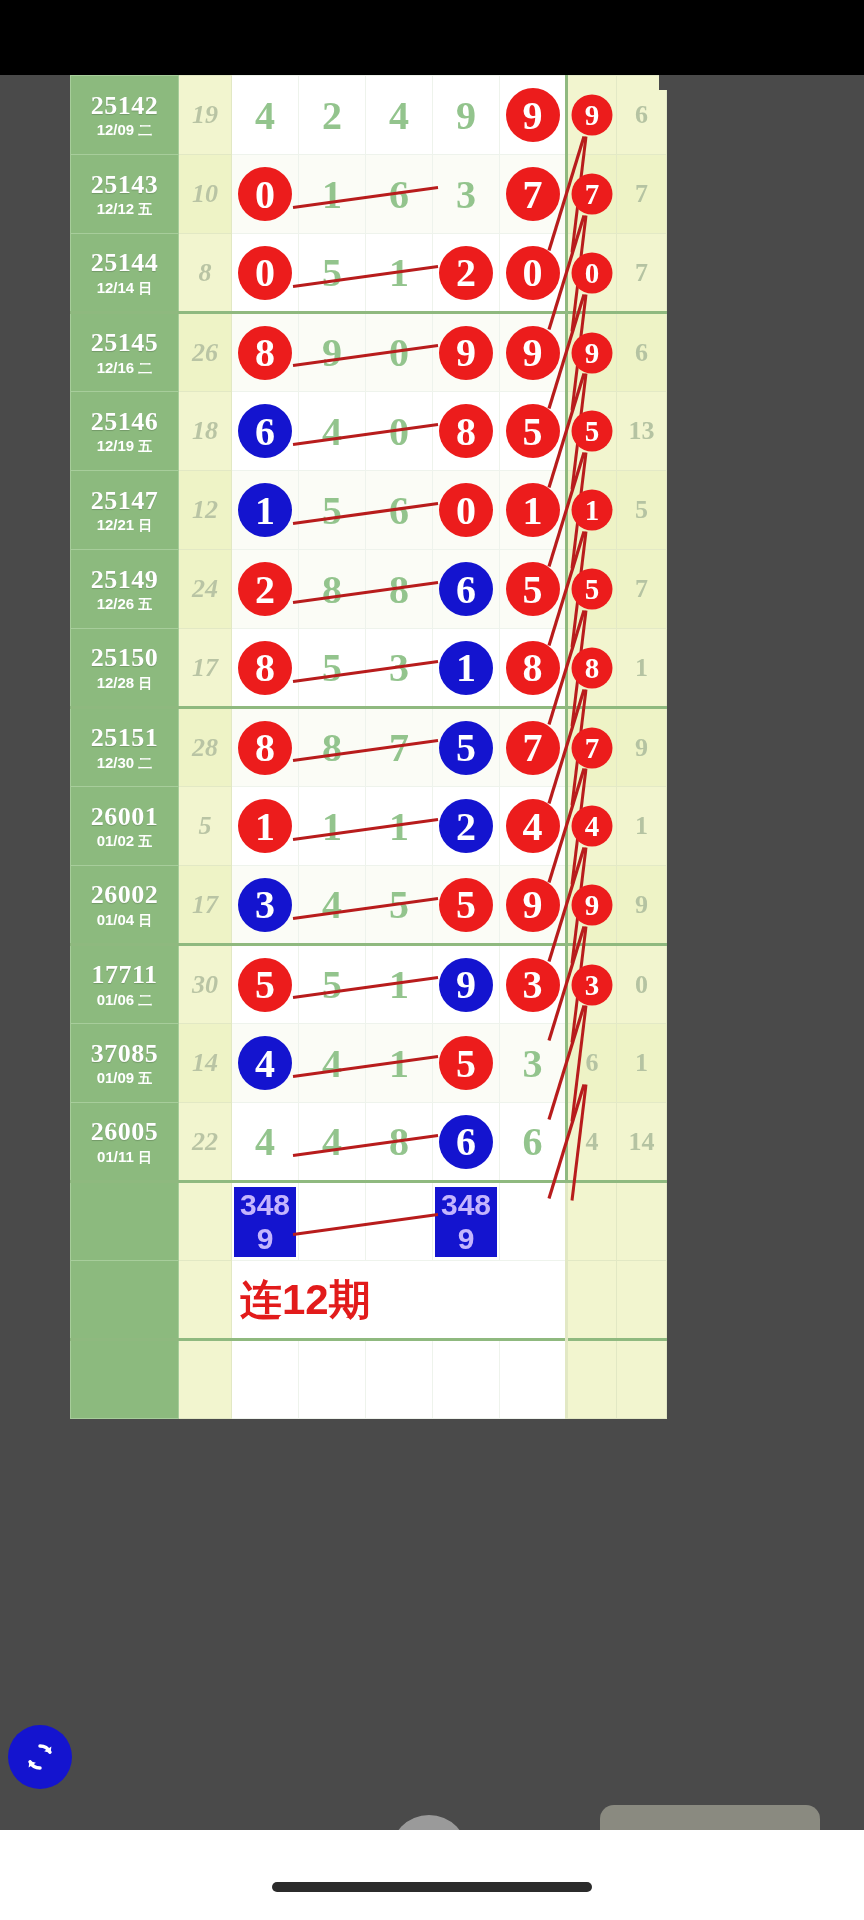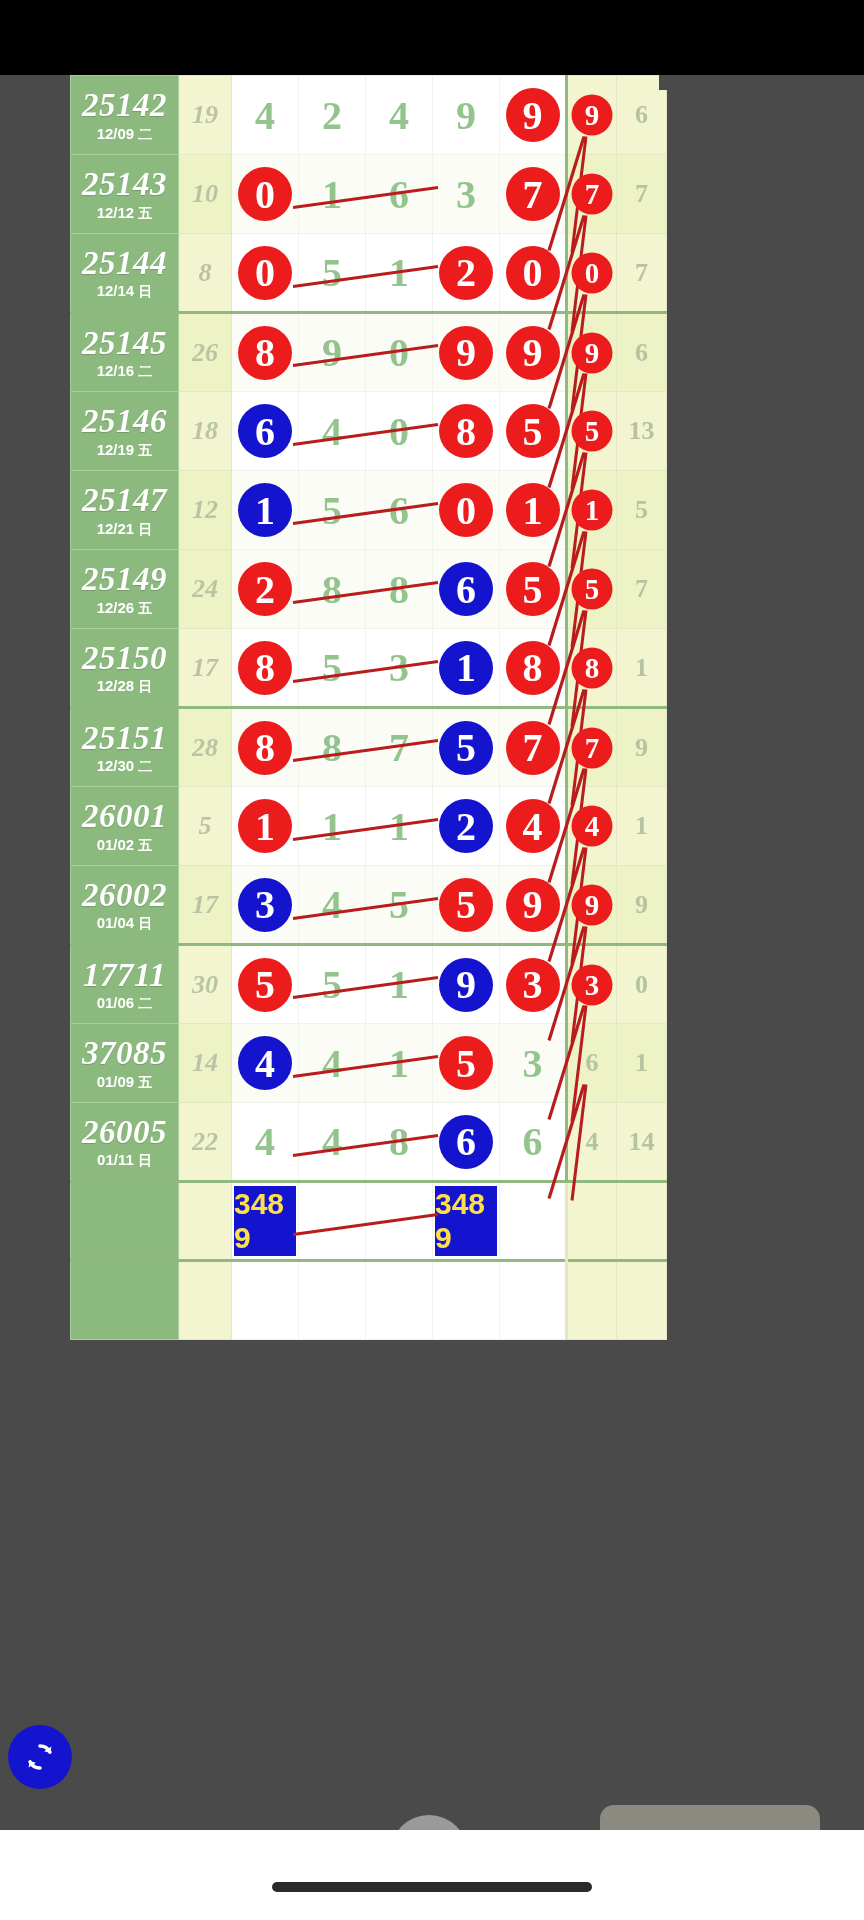--- a/index.html
+++ b/index.html
@@ -21,22 +21,22 @@
   table.grid col.c-issue { width:108px; }
   table.grid col.c-sum   { width:53px; }
   table.grid col.c-ball  { width:67px; }
   table.grid col.c-tail  { width:50px; }
 
   td { padding:0; border:1px solid #e4eee2; position:relative;
        text-align:center; vertical-align:middle; height:79px; }
 
   td.issue { background:#8cba7e; color:#ffffff; border-color:#a7cd9b;
              line-height:1.05; padding:4px 0; }
-  td.issue .num  { font-size:33px; font-weight:bold; letter-spacing:.5px;
-                   text-shadow:0 1px 1px rgba(0,0,0,.18);font-style:italic; }
+  td.issue .num  { font-size:26px; font-weight:bold; letter-spacing:.5px;
+                   text-shadow:0 1px 1px rgba(0,0,0,.18); }
   td.issue .date { font-size:15px; font-weight:bold; margin-top:3px;
                    font-family:"Liberation Sans", sans-serif; }
   td.issue .date .wd { font-size:14px; }
 
   td.sum  { background:#f2f5cf; color:#b9c4a4; font-size:26px; font-weight:bold;
             border-color:#e2e8c4;font-style:italic; }
   td.ball { background:#ffffff; color:#93c48d; font-size:40px; font-weight:bold;
             border-color:#eef3ec; }
   td.tail { background:#f2f5cf; color:#b5c3a2; font-size:26px; font-weight:bold;
             border-color:#e3e9c6; }
@@ -60,22 +60,22 @@
   td.ball .bb { width:54px; height:54px; font-size:40px; }
   td.tail .bb { width:41px; height:41px; font-size:29px; }
   .bb.red  { background:#ec1c1c; }
   .bb.blue { background:#1414cf; }
 
   
   td.blank { background:#8cba7e; border-color:#a7cd9b; }
   td.blankY{ background:#f2f5cf; border-color:#e2e8c4; }
   td.white { background:#ffffff; border-color:#eef3ec; }
   .tagbox { position:absolute; left:50%; top:50%; transform:translate(-50%,-50%);
-            width:62px; height:70px; background:#1414cf; color:#fde047;
-            font-weight:bold; font-size:30px; line-height:34px; text-align:left;
+            width:62px; height:70px; background:#1414cf; color:#c4b5fd;
+            font-weight:bold; font-size:30px; line-height:34px; text-align:center;
             padding-top:1px; font-family:"Liberation Sans", sans-serif; }
   .lianlabel { position:absolute; left:8px; top:50%; transform:translateY(-50%);
                color:#e21b1b; font-size:42px; font-weight:bold; white-space:nowrap;
                font-family:"Liberation Sans", sans-serif; }
 
   
   svg.links { position:absolute; left:70px; top:0; width:570px; height:1700px;
               pointer-events:none; z-index:3; }
 
   
@@ -416,20 +416,29 @@
             <td class="blankY"></td>
             <td class="white">
               <span class="tagbox">348<br>9</span>
             </td>
             <td class="white"></td>
             <td class="white"></td>
             <td class="white">
               <span class="tagbox">348<br>9</span>
             </td>
             <td class="white"></td>
+            <td class="blankY lcol"></td>
+            <td class="blankY"></td>
+          </tr>
+          <tr>
+            <td class="blank"></td>
+            <td class="blankY"></td>
+            <td class="white" colspan="5">
+              <span class="lianlabel">连12期</span>
+            </td>
             <td class="blankY lcol"></td>
             <td class="blankY"></td>
           </tr>
           <tr class="sep">
             <td class="blank"></td>
             <td class="blankY"></td>
             <td class="white"></td>
             <td class="white"></td>
             <td class="white"></td>
             <td class="white"></td>

